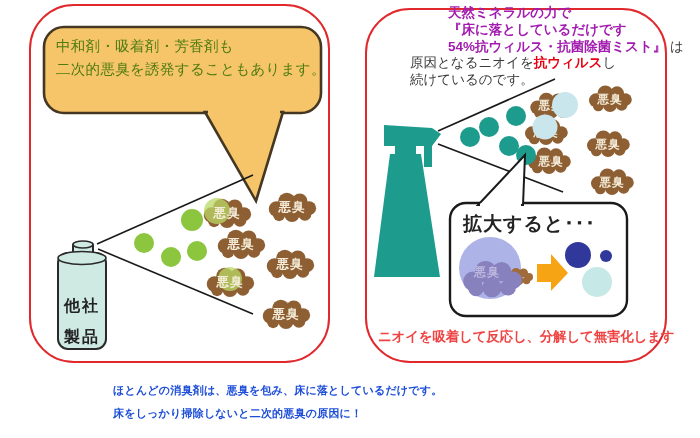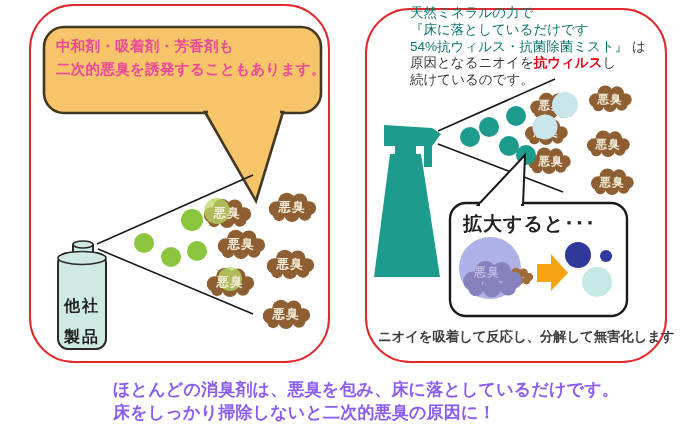--- a/index.html
+++ b/index.html
@@ -9,38 +9,38 @@
   }
   .panel{
     position:absolute;box-sizing:border-box;
     border:2px solid #e0282d;border-radius:45px;background:#ffffff;
   }
   #panel-left{left:29px;top:4px;width:301px;height:359px;}
   #panel-right{left:365px;top:8px;width:302px;height:355px;}
   #gfx{position:absolute;left:0;top:0;width:700px;height:438px;pointer-events:none;}
   .txt{position:absolute;white-space:nowrap;}
   #bubble-text{
-    left:56px;top:35px;font-size:14.5px;font-weight:bold;color:#ec4899;
+    left:56px;top:35px;font-size:14.5px;font-weight:normal;color:#4d7c0f;
     line-height:22.5px;letter-spacing:0.3px;
   }
   #desc-text{
     left:410px;top:5px;font-size:13.5px;color:#3a3a3a;line-height:16.8px;
   }
-  #desc-text .b{font-weight:normal;color:#0f766e;}
+  #desc-text .b{font-weight:bold;color:#a21caf;margin-left:38px;}
   #desc-text .red{color:#e60012;font-weight:bold;}
   #inset-title{
     left:463px;top:211px;font-size:19px;font-weight:bold;color:#222222;
     letter-spacing:1px;
   }
   #right-caption{
-    left:378px;top:328px;font-size:13.5px;font-weight:bold;color:#404040;
+    left:378px;top:328px;font-size:13.5px;font-weight:bold;color:#ef4444;
     letter-spacing:-0.2px;
   }
   #footer-text{
-    left:113px;top:379px;font-size:17px;font-weight:bold;color:#8b5cf6;
+    left:113px;top:379px;font-size:11px;font-weight:bold;color:#1d4ed8;
     line-height:22.5px;letter-spacing:0.2px;
   }
   .blob-label{font-size:12.5px;font-weight:bold;fill:#f4ecd8;letter-spacing:1px;}
   .blob-label-sm{font-size:11.5px;font-weight:bold;fill:#f4ecd8;letter-spacing:1px;}
   .can-label{font-size:16px;font-weight:bold;fill:#222222;letter-spacing:2px;}
   .inset-odor-label{font-size:12px;font-weight:bold;fill:#bcb8e0;letter-spacing:1px;}
 </style>
 </head>
 <body>
 

